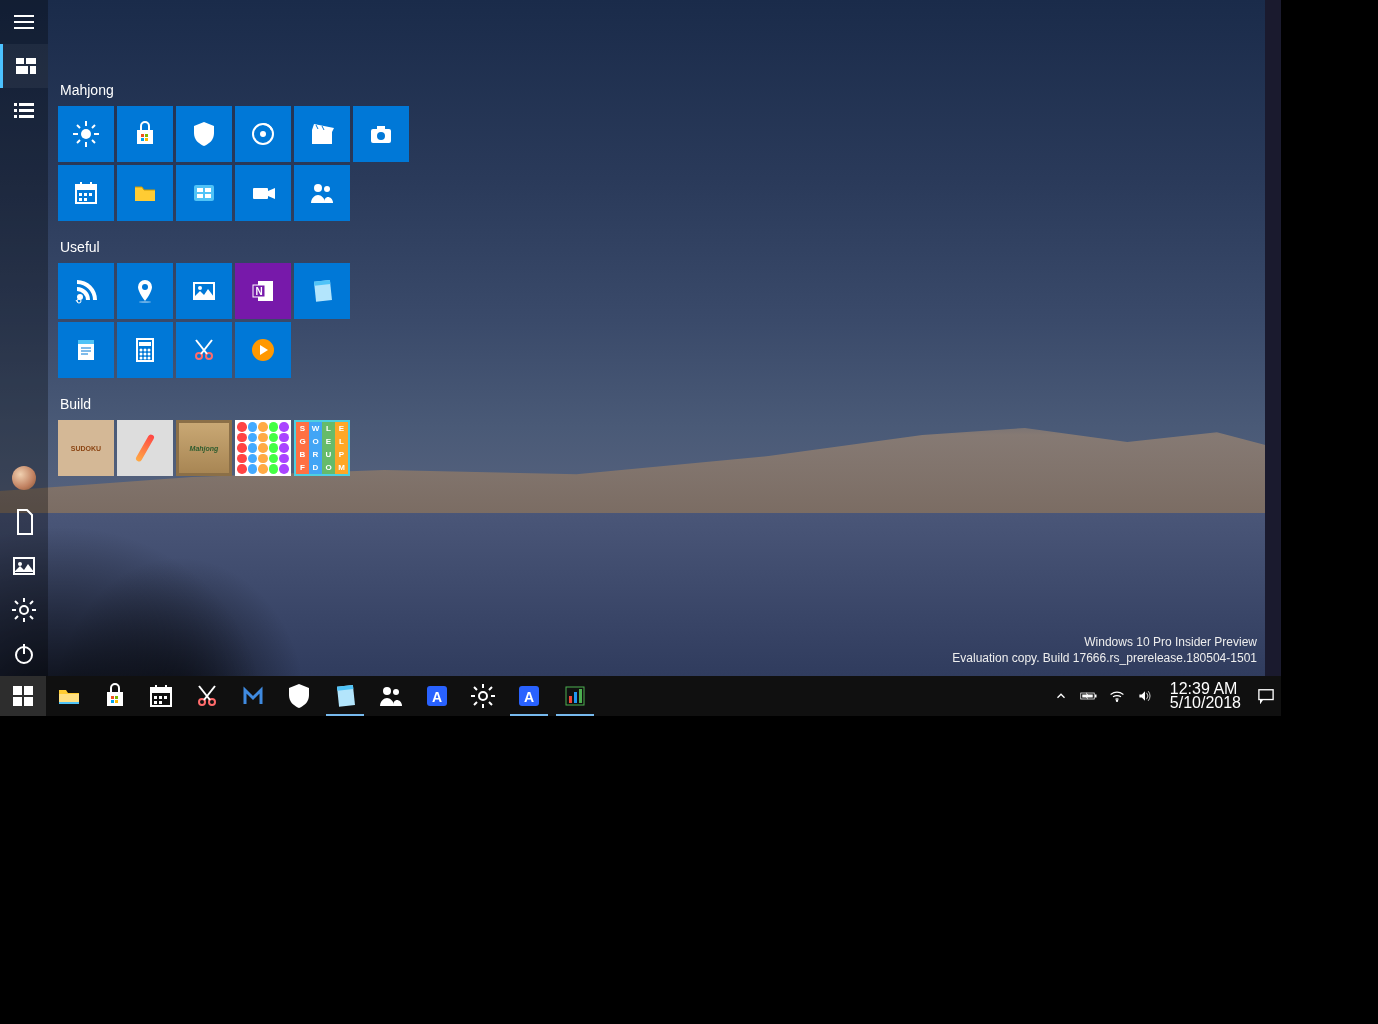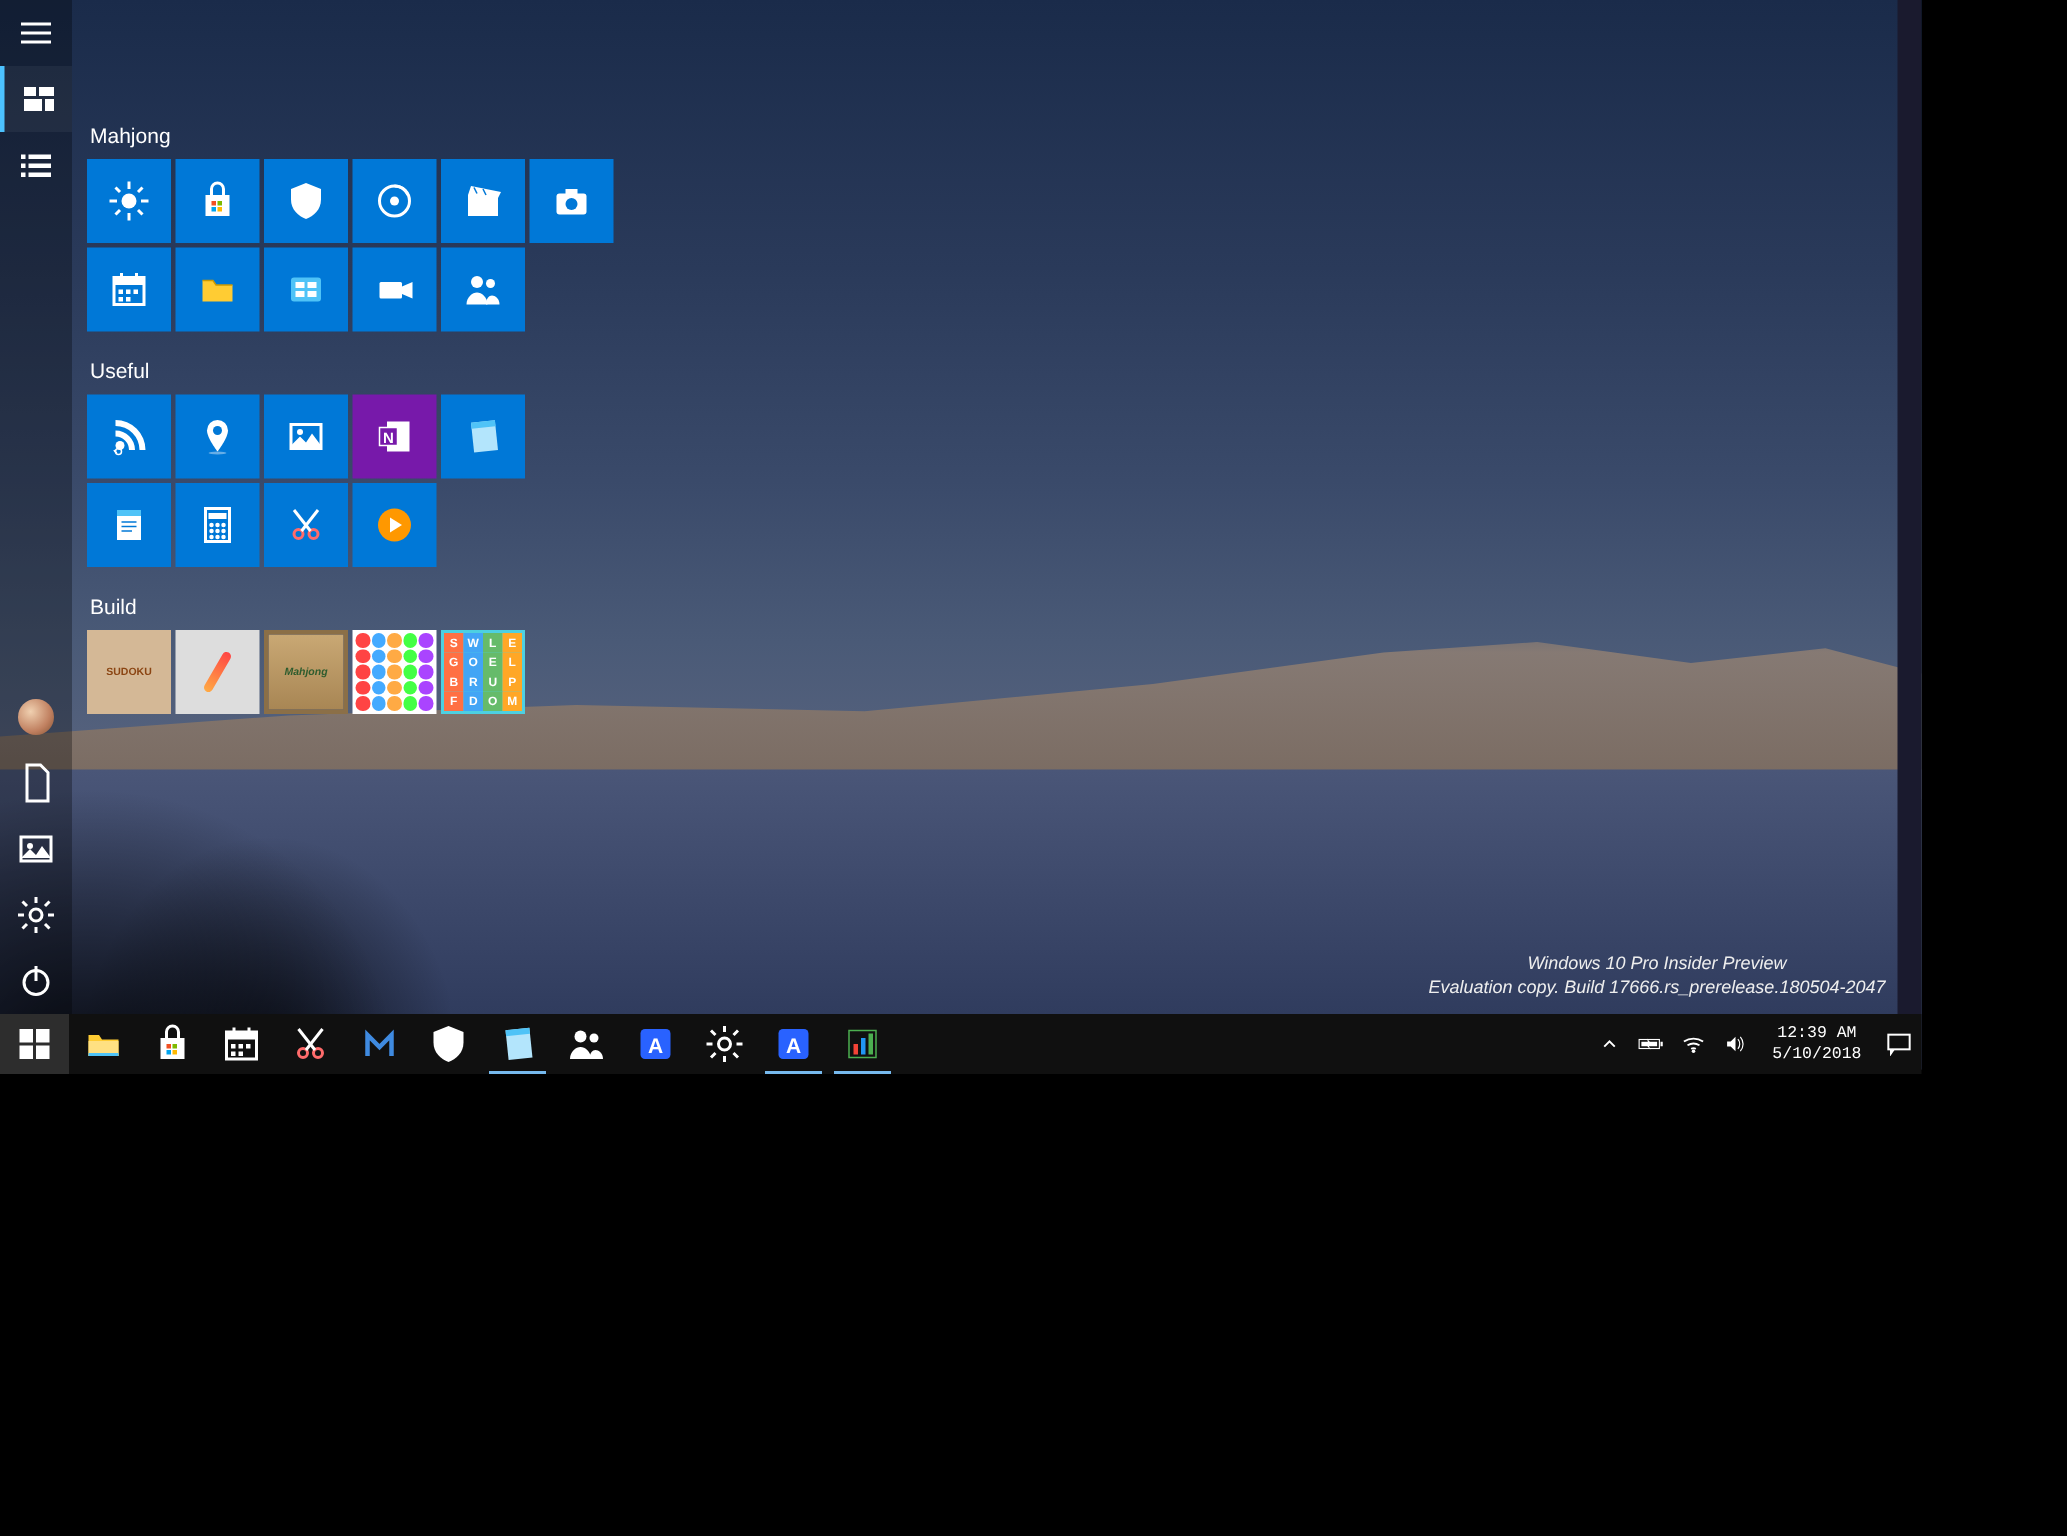--- a/index.html
+++ b/index.html
@@ -28,22 +28,22 @@
 .trees {
   position: absolute; bottom: 0; left: 0; width: 300px; height: 220px;
   background: radial-gradient(ellipse at 20% 100%, rgba(0,0,0,0.8) 0%, rgba(0,0,0,0) 60%),
               radial-gradient(ellipse at 60% 100%, rgba(0,0,0,0.7) 0%, rgba(0,0,0,0) 50%);
 }
 .scrollbar {
   position: absolute; top: 0; right: 0; width: 16px; height: 713px;
   background: #1a1a2e;
 }
 .watermark {
-  position: absolute; right: 24px; bottom: 47px; color: #eee; text-align: center;
-  font-size: 12px; line-height: 16px; font-style: italic;
+  position: absolute; right: 24px; bottom: 47px; color: #eee; text-align: right;
+  font-size: 12px; line-height: 16px;
 }
 
 
 .start-rail {
   position: absolute; left: 0; top: 0; width: 48px; height: 676px;
   background: rgba(0,0,0,0.3);
   display: flex; flex-direction: column;
 }
 .rail-icon {
   width: 48px; height: 44px;
@@ -92,33 +92,33 @@
 }
 .tb-btn.active { background: rgba(255,255,255,0.12); }
 .tb-btn.running::after {
   content: ""; position: absolute; bottom: 0; left: 4px; right: 4px; height: 2px; background: #76b9ed;
 }
 .tb-spacer { flex: 1; }
 .systray {
   display: flex; align-items: center; gap: 10px; padding: 0 6px; color: #fff; font-size: 13px;
 }
 .sys-icon { width: 18px; height: 18px; display:flex;align-items:center;justify-content:center; font-size:14px; cursor: pointer;}
-.clock { text-align: center; font-size: 11px; line-height: 14px; padding: 0 6px; cursor: pointer; font-family: Liberation Mono, monospace;}
+.clock { text-align: left; font-size: 16px; line-height: 14px; padding: 0 6px; cursor: pointer;}
 </style>
 </head>
 <body>
 
 <div class="desktop">
   <div class="mountains"></div>
   <div class="lake"></div>
   <div class="trees"></div>
 
   <div class="watermark">
     <div>Windows 10 Pro Insider Preview</div>
-    <div>Evaluation copy. Build 17666.rs_prerelease.180504-2047</div>
+    <div>Evaluation copy. Build 17666.rs_prerelease.180504-1501</div>
   </div>
 
   <div class="scrollbar"></div>
 
   <div class="start-rail" id="rail">
       <div class="rail-icon">
         <svg class="tile-inner-svg" viewBox="0 0 32 32" fill="white">
           <rect x="6" y="9" width="20" height="2"></rect>
           <rect x="6" y="15" width="20" height="2"></rect>
           <rect x="6" y="21" width="20" height="2"></rect>

